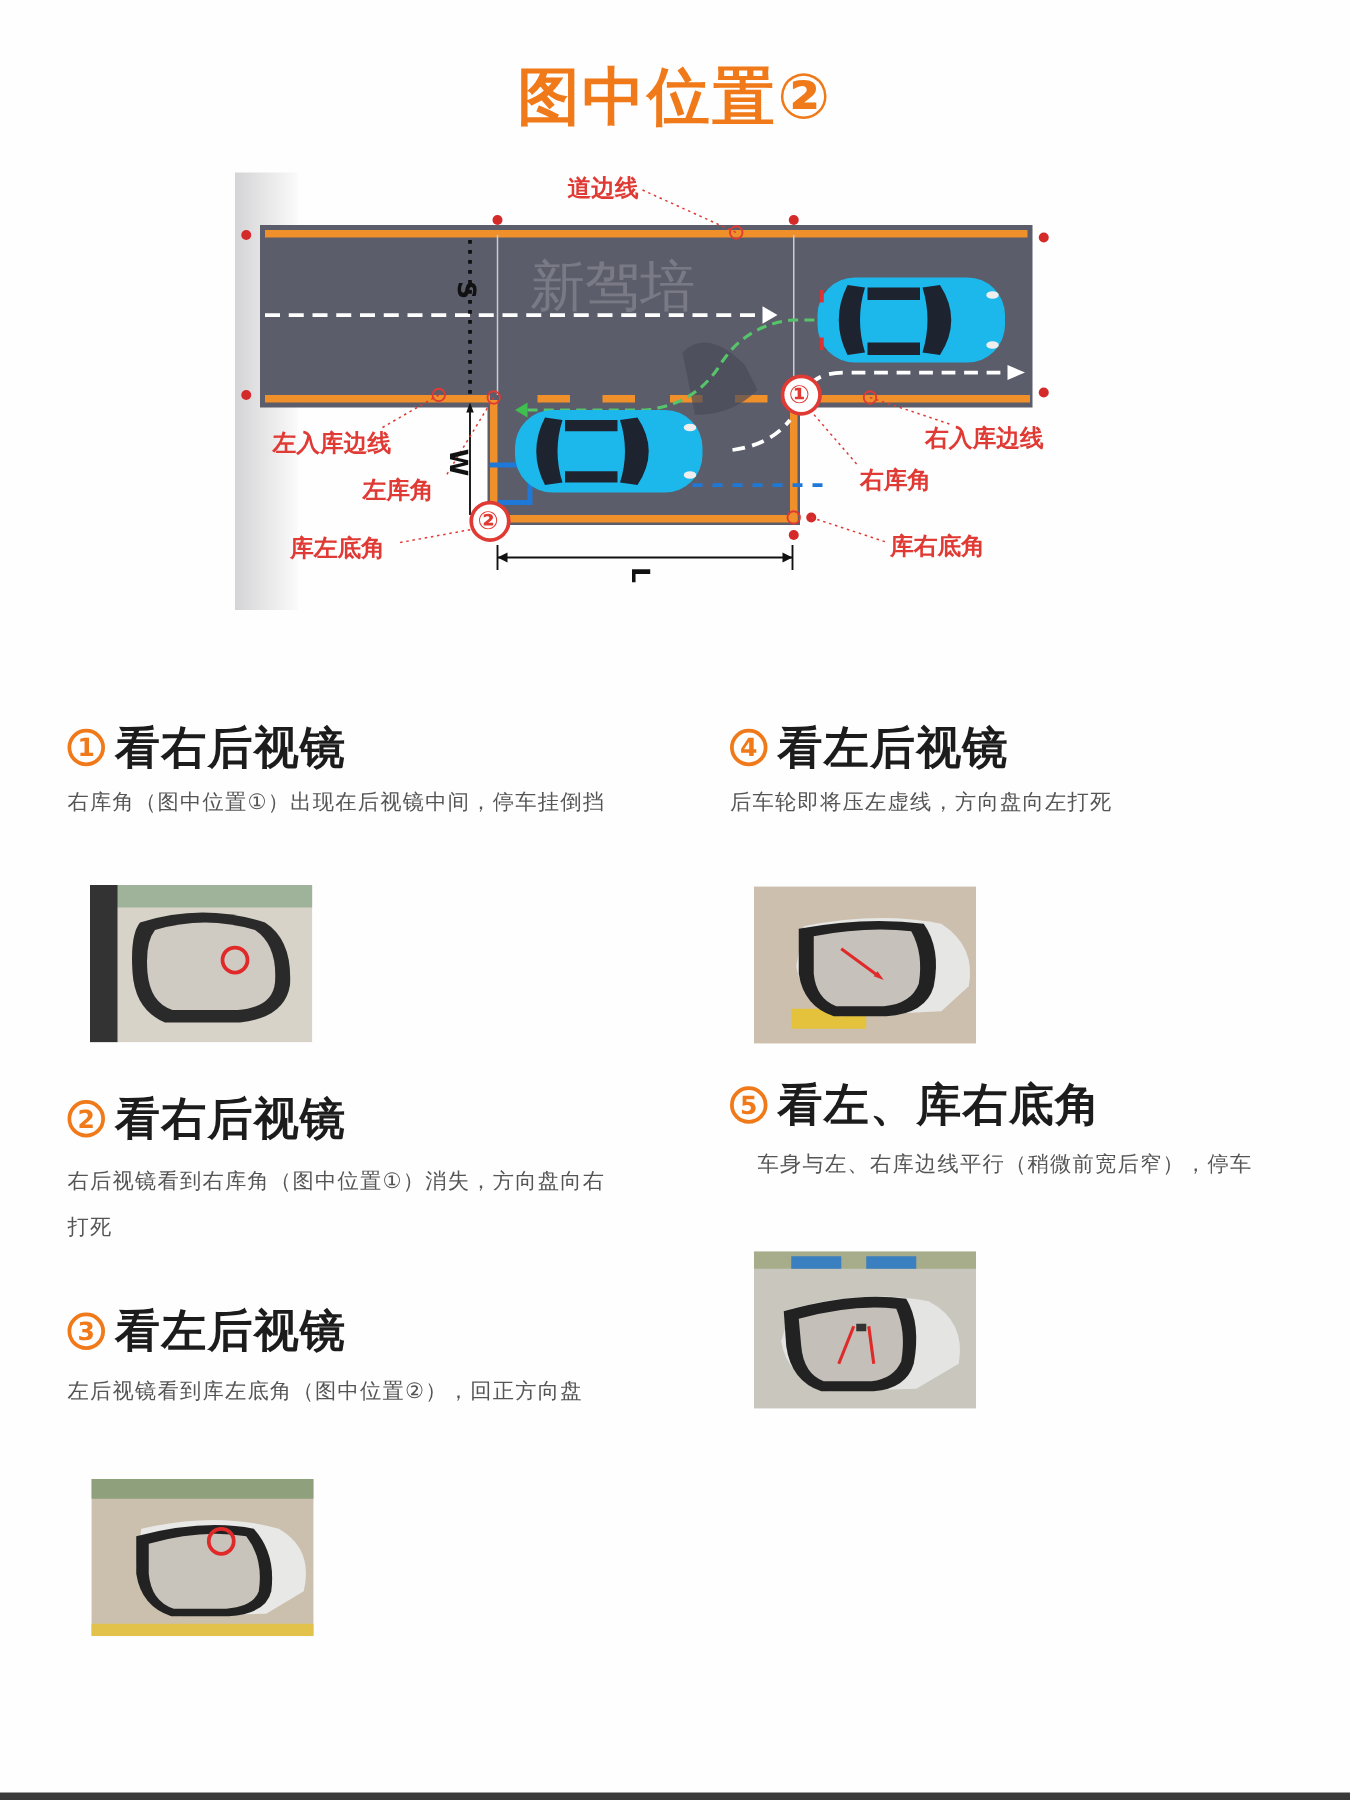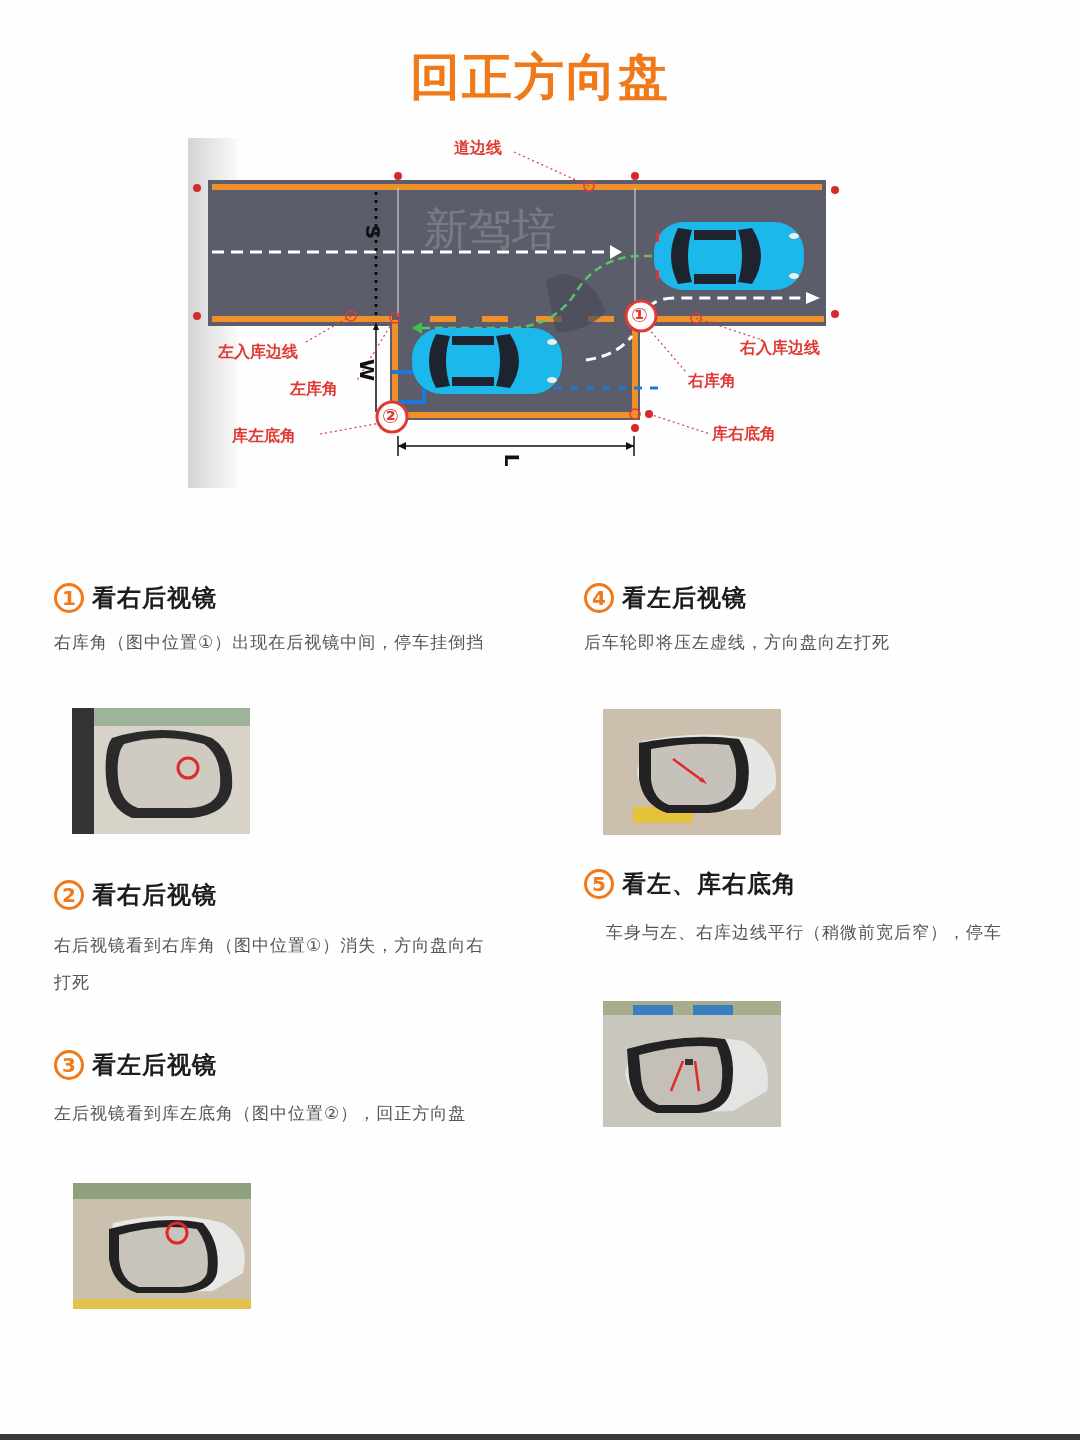--- a/index.html
+++ b/index.html
@@ -6,39 +6,39 @@
   body {
     width:1080px; height:1440px; background:#fefefe; position:relative; overflow:hidden;
     font-family: "DejaVu Sans", "Liberation Sans", sans-serif;
   }
   .title {
     position:absolute; top:44px; left:0; width:1080px; text-align:center;
     font-size:50px; font-weight:bold; color:#f07a1a; letter-spacing:2px;
   }
   .diagram { position:absolute; left:186px; top:132px; width:670px; height:360px; }
   .diagram svg { position:absolute; left:0; top:0; }
-  .lbl { position:absolute; color:#e03a35; font-size:16px; font-weight:bold; white-space:nowrap; }
+  .lbl { position:absolute; color:#e03a35; font-size:19px; font-weight:bold; white-space:nowrap; }
   .dim { position:absolute; color:#111; font-size:20px; font-weight:bold; }
   .step { position:absolute; width:440px; }
   .step-head { display:flex; align-items:center; height:40px; }
   .step-num {
     width:30px; height:30px; border:3px solid #f07a1a; border-radius:50%; color:#f07a1a;
     font-size:20px; font-weight:bold; display:flex; align-items:center; justify-content:center;
     box-sizing:border-box; margin-right:8px;
   }
-  .step-title { font-size:24px; font-weight:bold; color:#1c1c1c; letter-spacing:1px; }
+  .step-title { font-size:36px; font-weight:bold; color:#1c1c1c; letter-spacing:1px; }
   .step-desc { margin-top:6px; font-size:17px; color:#555; line-height:37px; letter-spacing:1px; }
   .photo { position:absolute; width:178px; height:126px; overflow:hidden; }
   .photo svg { display:block; }
   .bottom-bar { position:absolute; left:0; top:1434px; width:1080px; height:6px; background:#3a3a3a; }
 </style>
 </head>
 <body>
 
-<div class="title">回正方向盘</div>
+<div class="title">图中位置②</div>
 
 <div class="diagram">
   <svg width="670" height="360" viewBox="0 0 670 360">
     <defs>
       <linearGradient id="wallg" x1="0" x2="1">
         <stop offset="0" stop-color="#d4d4d6"></stop>
         <stop offset="1" stop-color="#fafafa"></stop>
       </linearGradient>
     </defs>
 

